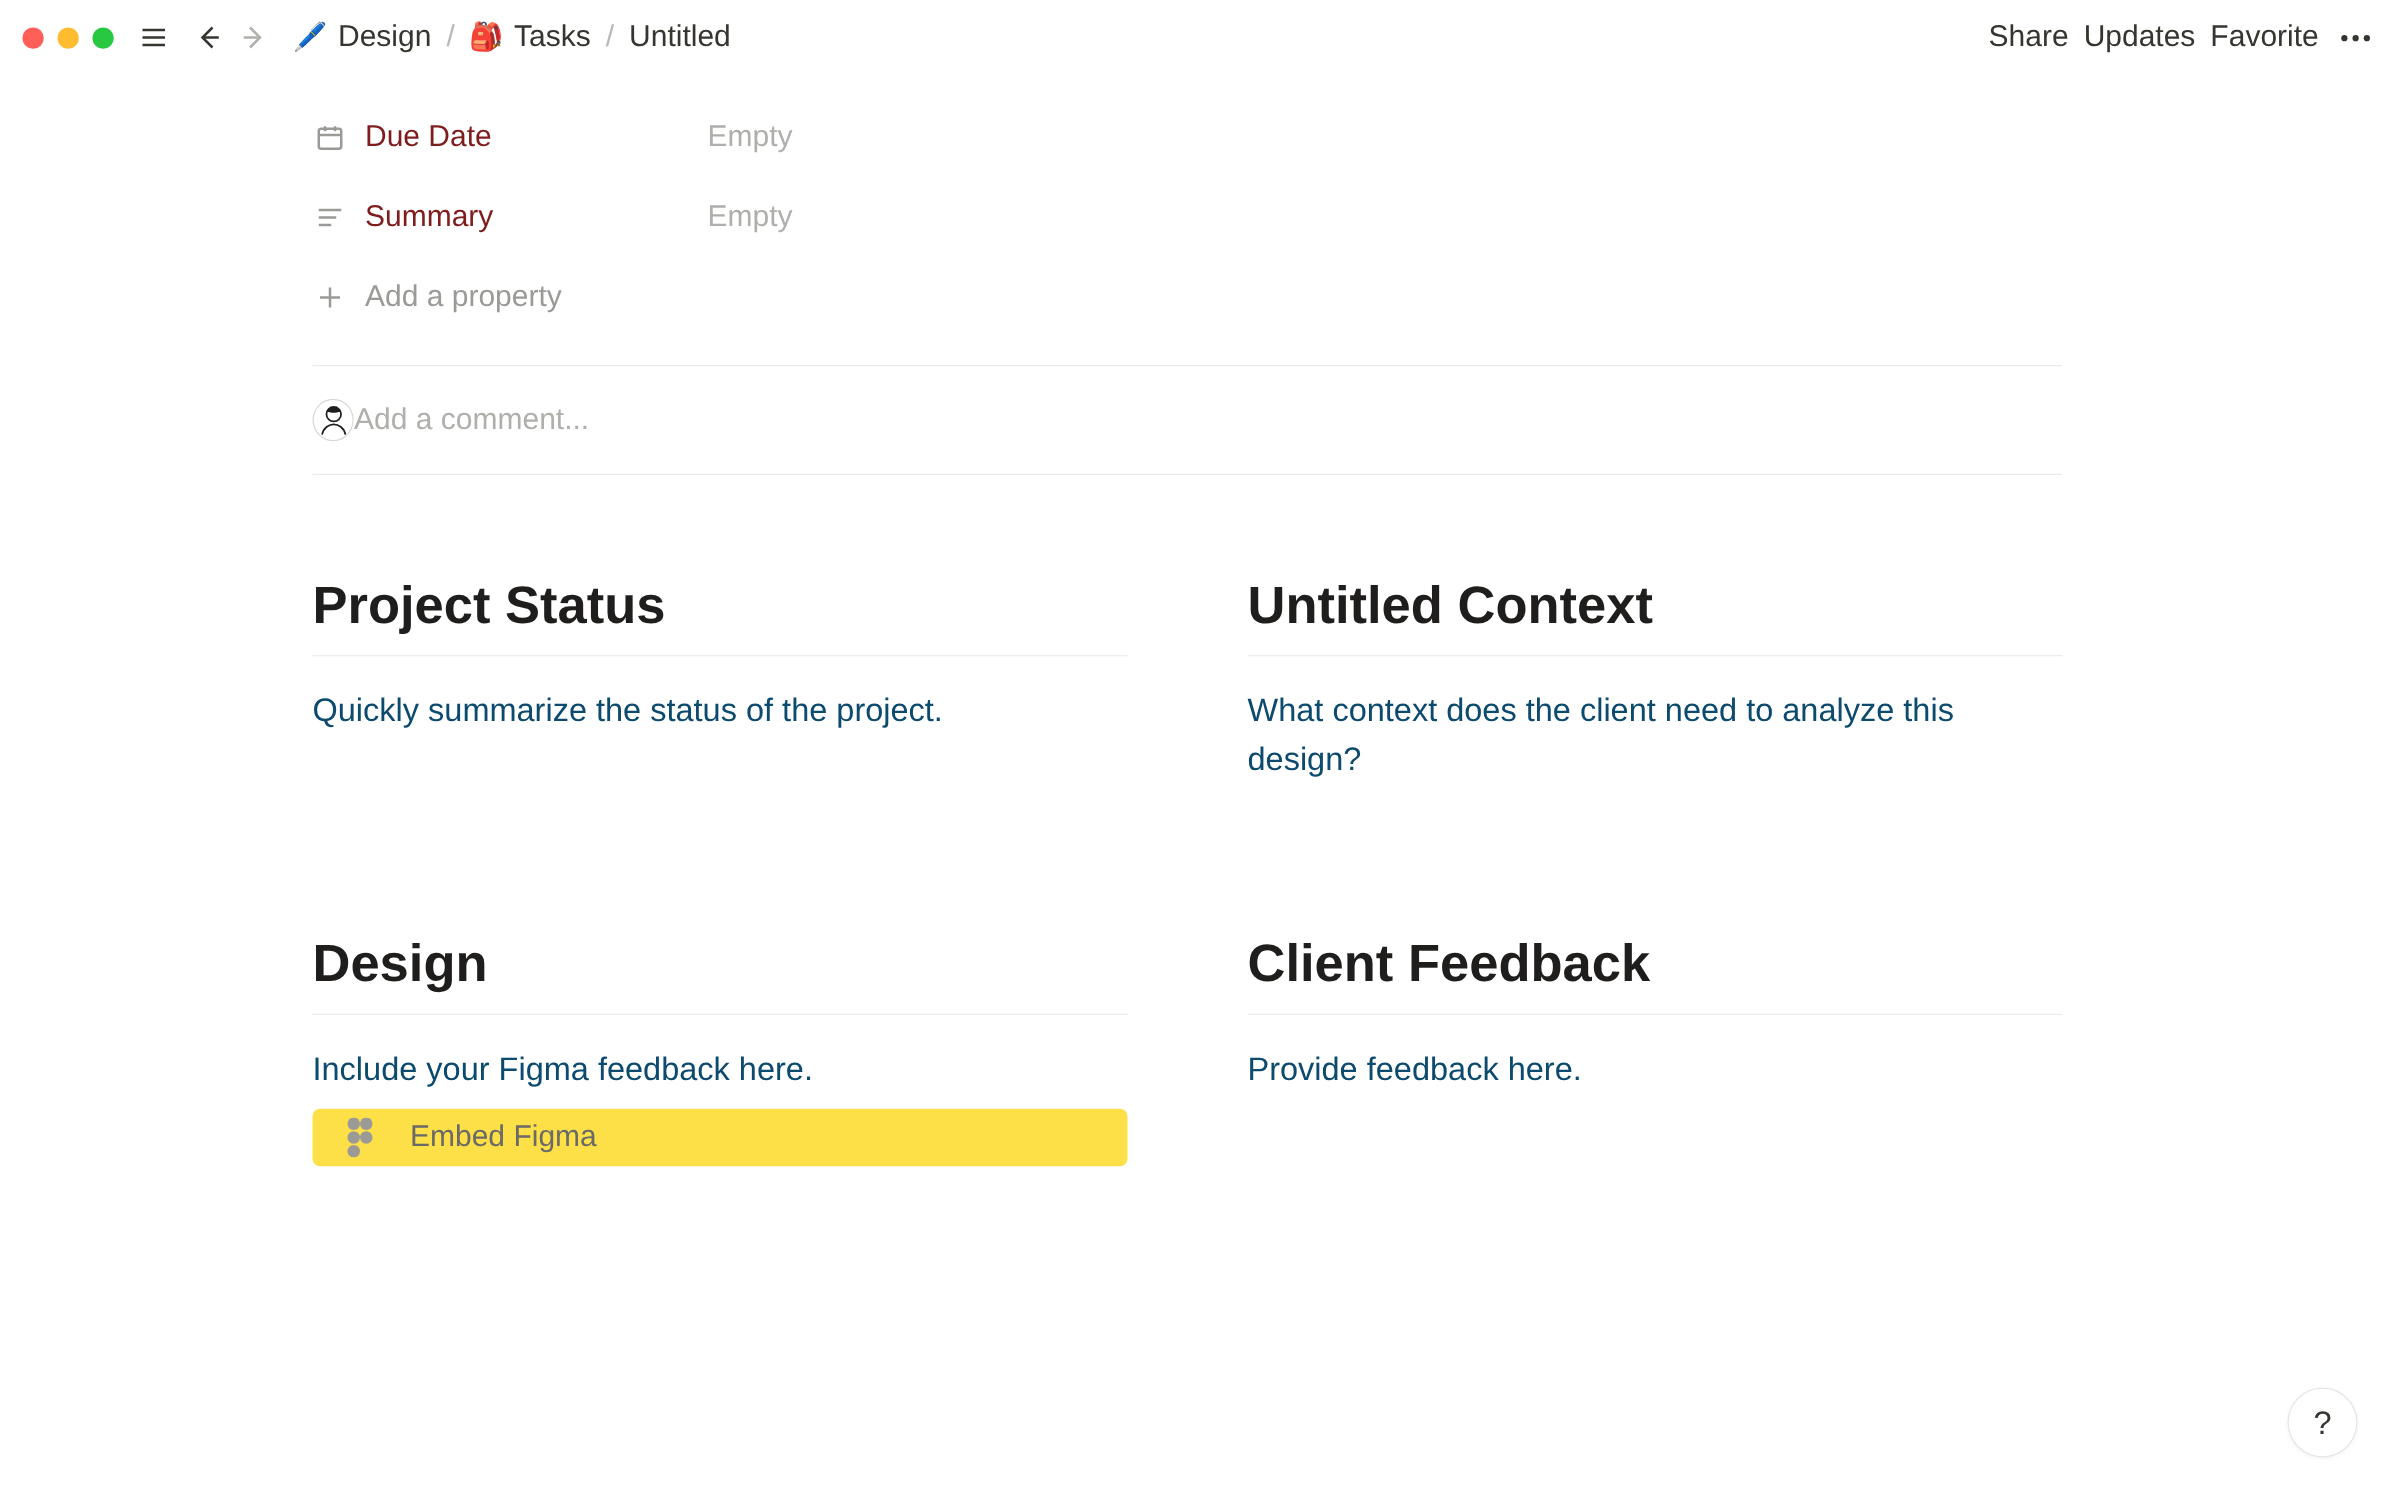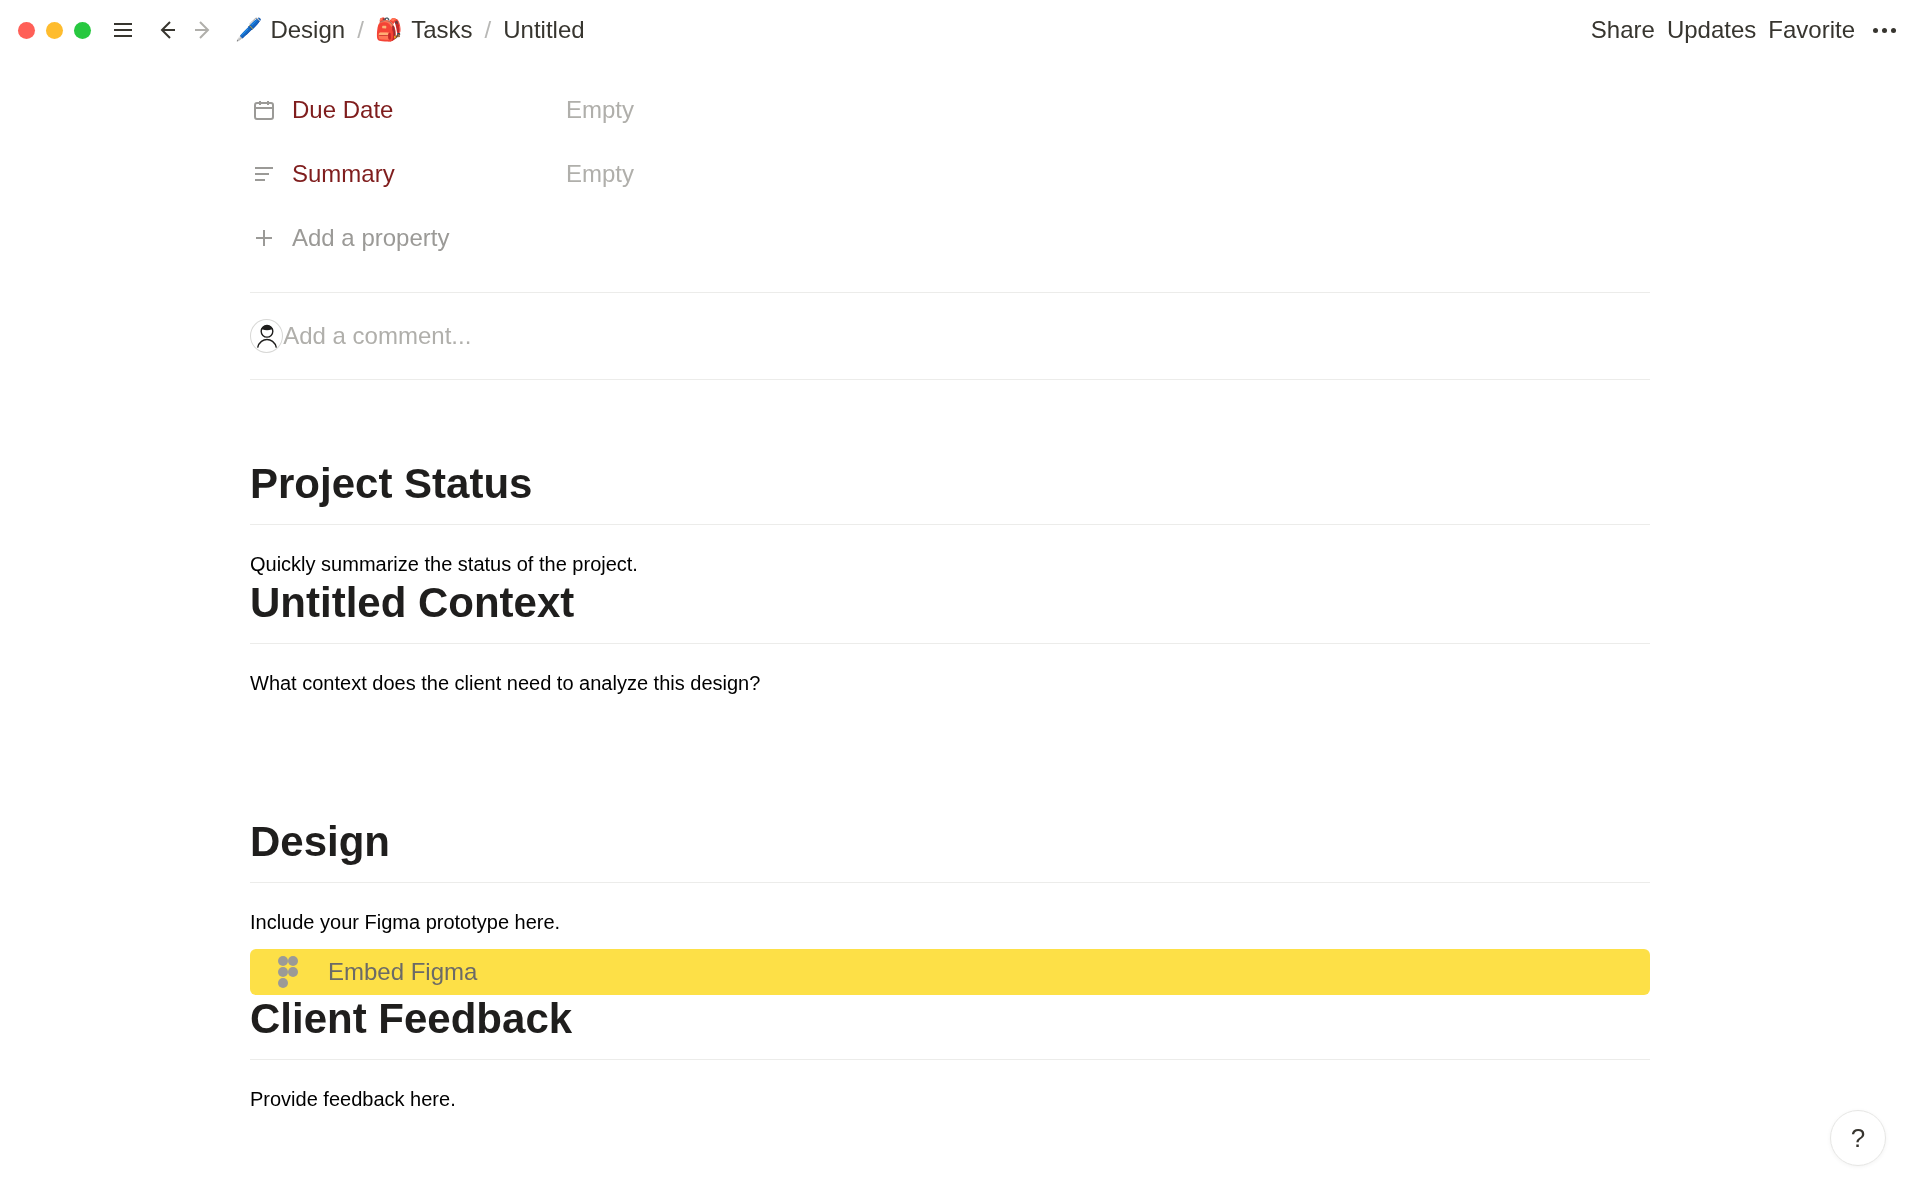--- a/index.html
+++ b/index.html
@@ -80,36 +80,36 @@
   }
   .avatar svg{ width:28px;height:28px;}
   .comment-input {
     border:none; outline:none; font-size:24px; color:#37352f;
     width:100%;
   }
   .comment-input::placeholder { color:#b0afab; }
 
   .columns {
     display:grid;
-    grid-template-columns: 1fr;
+    grid-template-columns: 1fr 1fr;
     column-gap: 96px;
     margin-top: 80px;
   }
   .col-section { }
   .section-title {
     font-size: 42px;
     font-weight: 700;
     color:#1f1e1d;
     padding-bottom: 16px;
     border-bottom: 1px solid #ececea;
     margin-bottom: 24px;
   }
   .section-body {
-    font-size: 20px;
-    color:#000000;
+    font-size: 26px;
+    color:#0c4a6e;
     line-height: 1.5;
   }
 
   .columns.second { margin-top: 120px; }
 
   .embed-card {
     margin-top: 12px;
     background:#fde047;
     border-radius:6px;
     display:flex; align-items:center; gap:24px;
@@ -249,21 +249,21 @@
     </div>
     <div class="col-section">
       <div class="section-title">Untitled Context</div>
       <div class="section-body">What context does the client need to analyze this design?</div>
     </div>
   </div>
 
   <div class="columns second">
     <div class="col-section">
       <div class="section-title">Design</div>
-      <div class="section-body">Include your Figma prototype here.</div>
+      <div class="section-body">Include your Figma feedback here.</div>
       <div class="embed-card">
         <span class="figma-icon">
           <svg viewBox="0 0 24 32" fill="#9b9a97">
             <circle cx="7" cy="5" r="5"></circle>
               <circle cx="17" cy="5" r="5"></circle>
             <circle cx="7" cy="16" r="5"></circle>
               <circle cx="17" cy="16" r="5"></circle>
             <circle cx="7" cy="27" r="5"></circle>
           </svg>
         </span>

